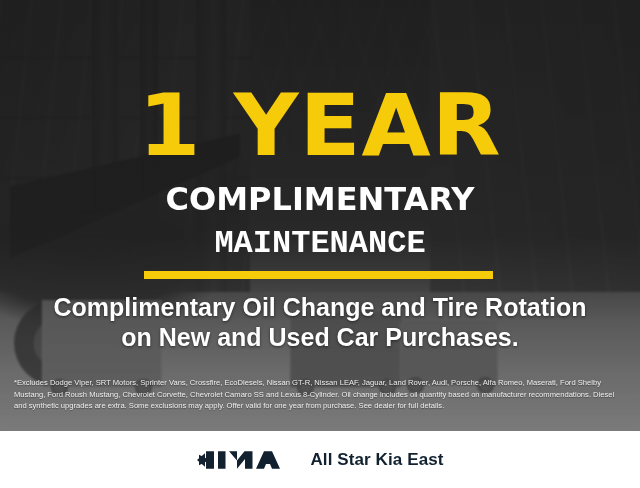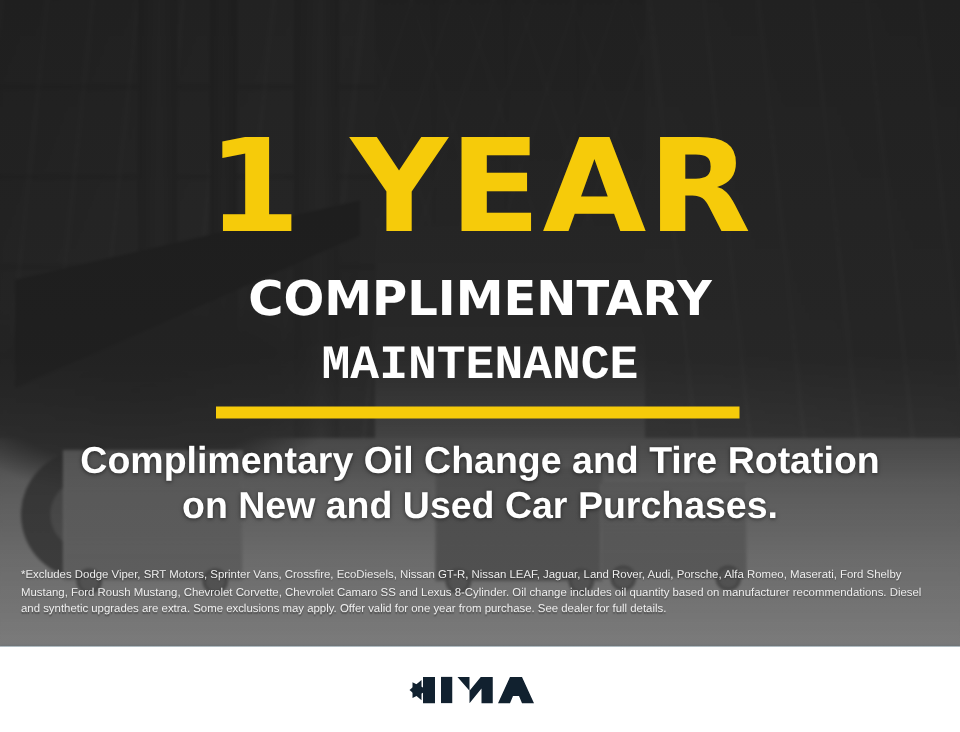--- a/index.html
+++ b/index.html
@@ -188,15 +188,16 @@
         <g fill="#11212F">
           <path d="M6 36.5 L6 15.5 L20 22.5 L20 8.5 L36 8.5 L36 43.5 L20 43.5 L20 29.5 Z"></path>
           <path d="M2 26 L18 12.5 L18 39.5 Z"></path>
           <rect x="44" y="8.5" width="15" height="35"></rect>
           <path d="M66 8.5 L82 8.5 L82 43.5 L98 24 L98 43.5 L113 43.5 L113 8.5 L97 8.5 L82 27 Z"></path>
           <path d="M120 43.5 L136 8.5 L152 8.5 L168 43.5 L152 43.5 L148 34 L140 34 L136 43.5 Z"></path>
           <path d="M168 8.5 L184 8.5 L184 43.5 L168 43.5 Z" opacity="0"></path>
         </g>
       </svg>
     </span>
+    <span class="dealer-name">All Star Kia East</span>
   </div>
 
 </div>
 
 </body></html>

